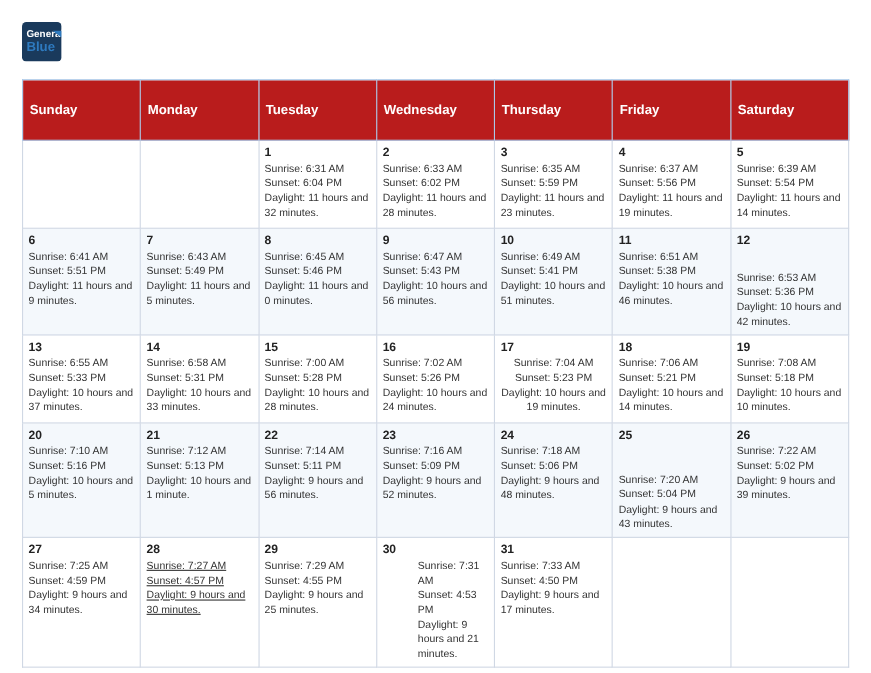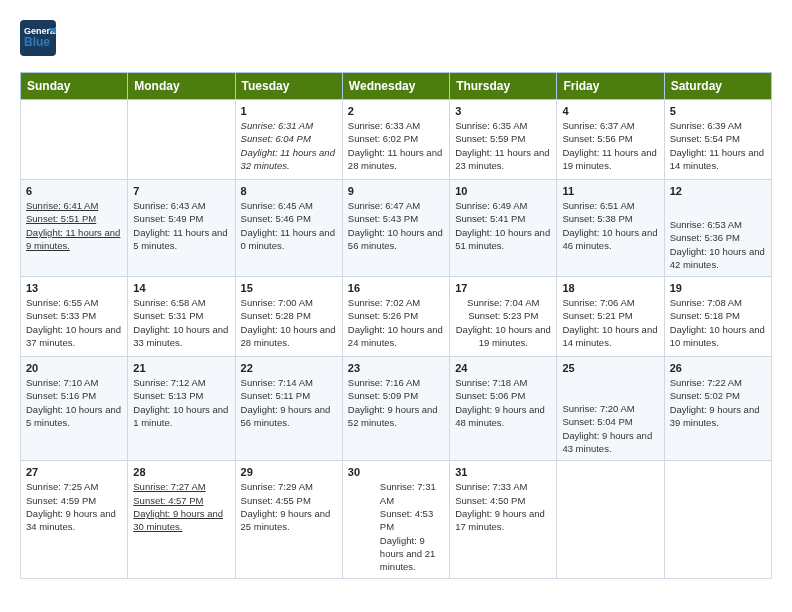--- a/index.html
+++ b/index.html
@@ -42,25 +42,25 @@
       font-size: 16px;
       font-weight: normal;
       color: #444;
     }
     table {
       width: 100%;
       border-collapse: collapse;
       table-layout: fixed;
     }
     thead tr th {
-      background-color: #4d7c0f;
+      background-color: #b91c1c;
       color: white;
       font-size: 12px;
       font-weight: bold;
-      padding: 6px 6px;
+      padding: 20px 6px;
       text-align: left;
       border: 1px solid #aac8e8;
     }
     tbody tr td {
       vertical-align: top;
       padding: 5px 5px;
       font-size: 10px;
       color: #222;
       border: 1px solid #d0d8e4;
       min-height: 70px;
@@ -118,21 +118,21 @@
         <th>Friday</th>
         <th>Saturday</th>
       </tr>
   </thead>
   <tbody>
   <tr>
         <td></td>
         <td></td>
         <td>
           <span class="day-num">1</span>
-          <div class="day-info" style="white-space: pre-line; font-style: italic;">Sunrise: 6:31 AM
+          <div class="day-info" style="white-space: pre-line;">Sunrise: 6:31 AM
 Sunset: 6:04 PM
 Daylight: 11 hours and 32 minutes.</div>
         </td>
         <td>
           <span class="day-num">2</span>
           <div class="day-info" style="white-space: pre-line;">Sunrise: 6:33 AM
 Sunset: 6:02 PM
 Daylight: 11 hours and 28 minutes.</div>
         </td>
         <td>
@@ -150,21 +150,21 @@
         <td>
           <span class="day-num">5</span>
           <div class="day-info" style="white-space: pre-line;">Sunrise: 6:39 AM
 Sunset: 5:54 PM
 Daylight: 11 hours and 14 minutes.</div>
         </td>
       </tr>
       <tr>
         <td>
           <span class="day-num">6</span>
-          <div class="day-info" style="white-space: pre-line; text-decoration: underline;">Sunrise: 6:41 AM
+          <div class="day-info" style="white-space: pre-line;">Sunrise: 6:41 AM
 Sunset: 5:51 PM
 Daylight: 11 hours and 9 minutes.</div>
         </td>
         <td>
           <span class="day-num">7</span>
           <div class="day-info" style="white-space: pre-line;">Sunrise: 6:43 AM
 Sunset: 5:49 PM
 Daylight: 11 hours and 5 minutes.</div>
         </td>
         <td>

